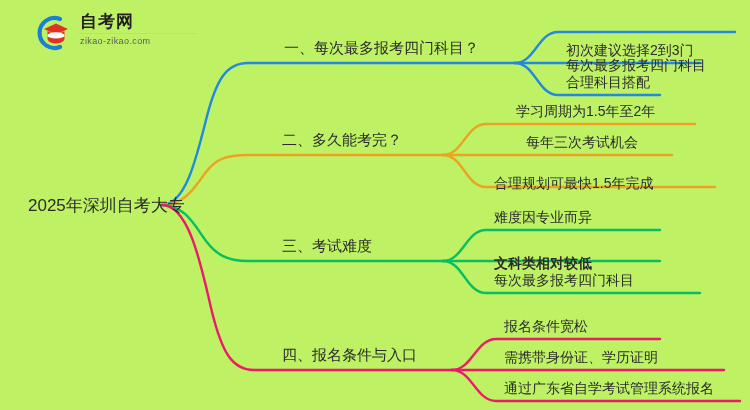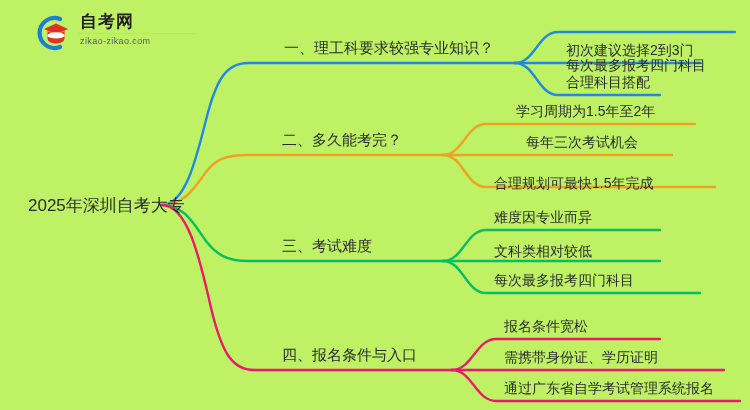--- a/index.html
+++ b/index.html
@@ -135,33 +135,33 @@
         <path d="M162,205 C 190,205 202,270 212,312 C 222,352 232,370 254,370 L 452,370"></path>
         <path d="M452,370 C 472,370 476,339 496,339 L 660,339"></path>
         <path d="M452,370 L 724,370"></path>
         <path d="M452,370 C 472,370 476,401 496,401 L 740,401"></path>
       </g>
     </g>
   </svg>
 
   <div class="node" id="root-node">2025年深圳自考大专</div>
 
-  <div class="node branch-label" style="left:284px; top:40px;">一、理工科要求较强专业知识？</div>
+  <div class="node branch-label" style="left:284px; top:40px;">一、每次最多报考四门科目？</div>
   <div class="node leaf-label" style="left:566px; top:12px;margin-top:46px;">每次最多报考四门科目</div>
   <div class="node leaf-label" style="left:566px; top:43px;">初次建议选择2到3门</div>
   <div class="node leaf-label" style="left:566px; top:75px;">合理科目搭配</div>
 
   <div class="node branch-label" style="left:282px; top:132px;">二、多久能考完？</div>
   <div class="node leaf-label" style="left:516px; top:104px;">学习周期为1.5年至2年</div>
   <div class="node leaf-label" style="left:494px; top:135px;margin-left:32px;">每年三次考试机会</div>
   <div class="node leaf-label" style="left:494px; top:167px;margin-top:9px;">合理规划可最快1.5年完成</div>
 
   <div class="node branch-label" style="left:282px; top:238px;">三、考试难度</div>
   <div class="node leaf-label" style="left:494px; top:210px;">难度因专业而异</div>
-  <div class="node leaf-label" style="left:494px; top:244px;">文科类相对较低</div>
+  <div class="node leaf-label" style="left:494px; top:256px;font-weight:bold;">文科类相对较低</div>
   <div class="node leaf-label" style="left:494px; top:273px;">每次最多报考四门科目</div>
 
   <div class="node branch-label" style="left:282px; top:347px;">四、报名条件与入口</div>
   <div class="node leaf-label" style="left:504px; top:319px;">报名条件宽松</div>
   <div class="node leaf-label" style="left:504px; top:381px;">通过广东省自学考试管理系统报名</div>
   <div class="node leaf-label" style="left:504px; top:350px;">需携带身份证、学历证明</div>
 
 </div>
 
 </body></html>

